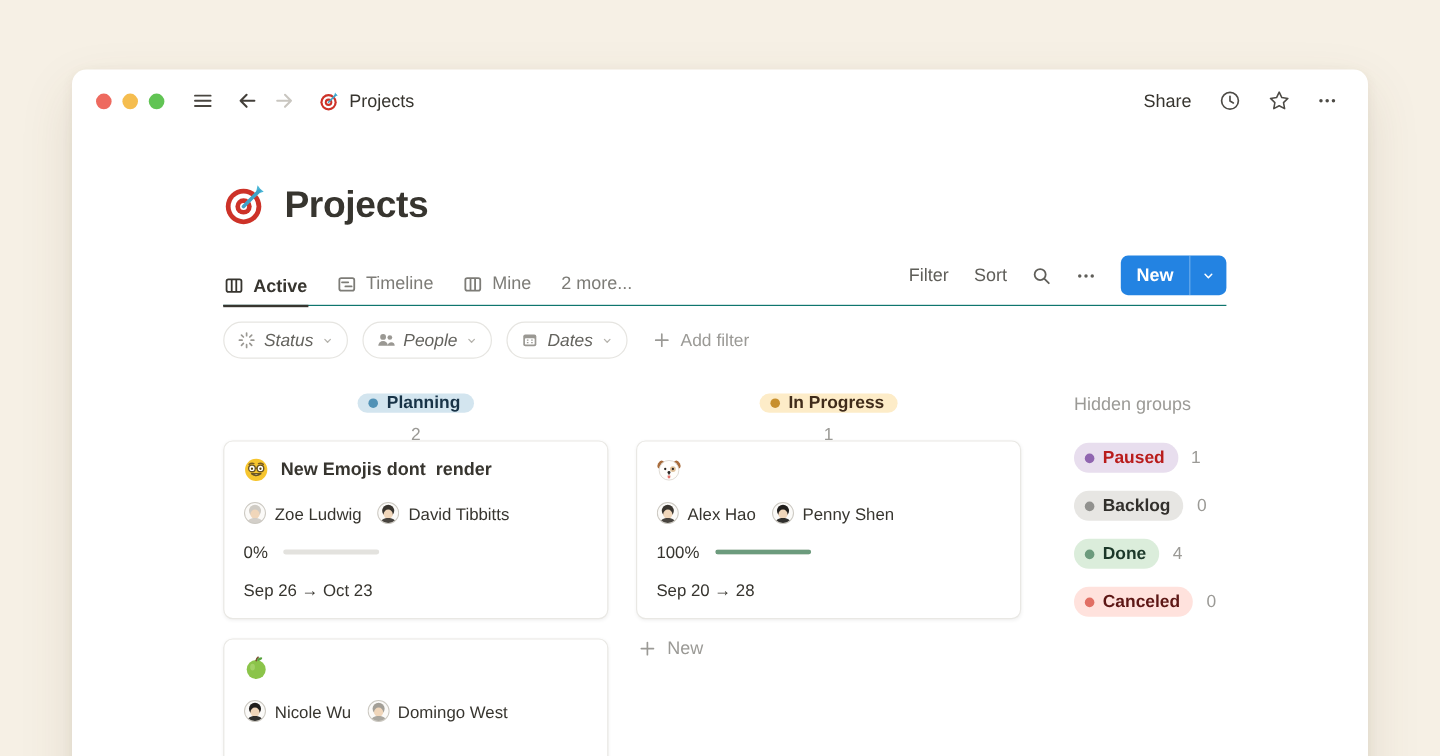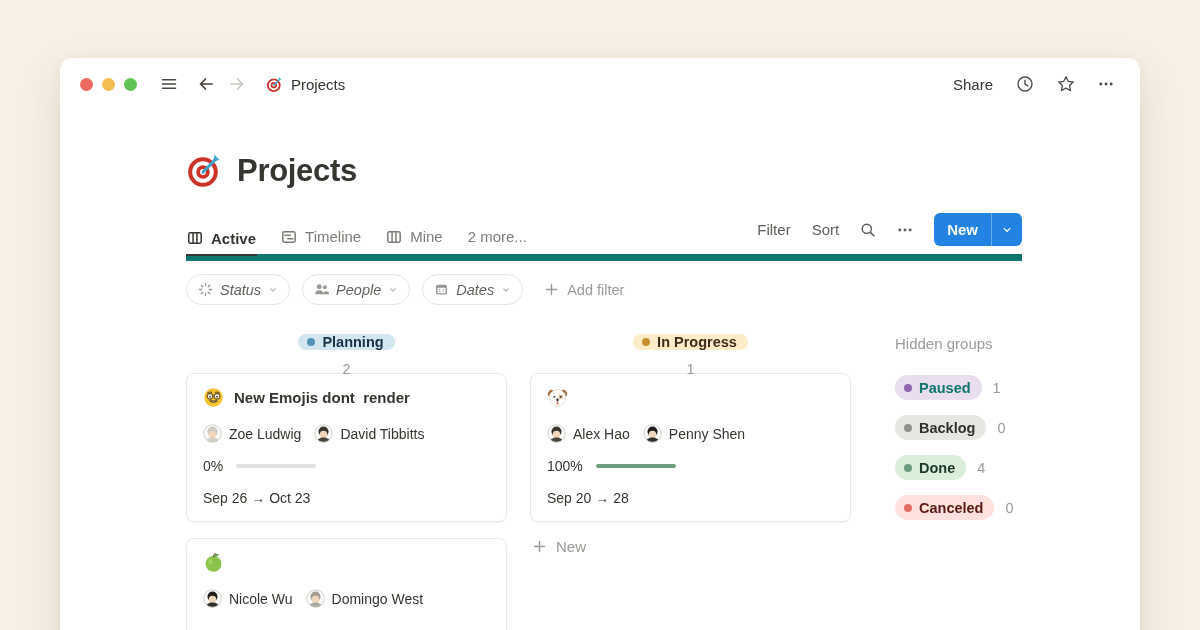--- a/index.html
+++ b/index.html
@@ -24,21 +24,21 @@
   .tb-doc { display:flex; align-items:center; gap:8px; margin-left:20px; font-size:15px; color:#37352f; }
   .tb-right { margin-left:auto; display:flex; align-items:center; gap:23px; color:#4d4b46; }
   .tb-share { font-size:15px; color:#37352f; }
 
   
   .content { padding:0 118px 0 126px; }
   .page-title-row { margin-top:42px; display:flex; align-items:center; gap:14px; }
   .page-title-row h1 { font-size:31px; font-weight:700; letter-spacing:-.3px; color:#37352f; }
 
   
-  .tabs-row { margin-top:24px; display:flex; align-items:flex-end; justify-content:space-between; border-bottom:7px solid #0f766e; }
+  .tabs-row { margin-top:24px; display:flex; align-items:flex-end; justify-content:space-between; border-bottom:1px solid #0f766e; }
   .tabs { display:flex; align-items:flex-end; }
   .tab { display:flex; align-items:center; gap:8px; font-size:15px; color:#7d7c77; padding:6px 1px 9px; margin-right:23px; cursor:default; }
   .tab.active { color:#37352f; font-weight:700; border-bottom:2.5px solid #37352f; margin-bottom:-1.5px; padding-bottom:7px; }
   .tab-actions { display:flex; align-items:center; gap:21px; font-size:15px; color:#5f5e59; padding-bottom:8px; }
   .new-btn { display:flex; align-items:center; background:#2383e2; border-radius:6px; color:#fff; height:33px; overflow:hidden; }
   .new-label { font-size:15px; font-weight:700; padding:0 13px; }
   .new-divider { width:1px; align-self:stretch; background:rgba(255,255,255,.33); }
   .new-chevron { display:flex; align-items:center; padding:0 9px; }
 
   
@@ -450,21 +450,21 @@
               <use href="#i-plus"></use>
             </svg>
           <span>New</span>
         </div>
       </div>
 
       <div class="hidden-groups">
         <div class="hg-title">Hidden groups</div>
 
         <div class="hg-row">
-          <span class="group-pill" style="background:#e8deee;color:#0f766e">
+          <span class="group-pill" style="background:#e8deee;color:#b91c1c">
             <span class="dot" style="background:#9065b0"></span>
             <span>Paused</span>
           </span>
           <span class="group-count">1</span>
         </div>
 
         <div class="hg-row">
           <span class="group-pill" style="background:#e7e6e3;color:#32302c">
             <span class="dot" style="background:#91918e"></span>
             <span>Backlog</span>

